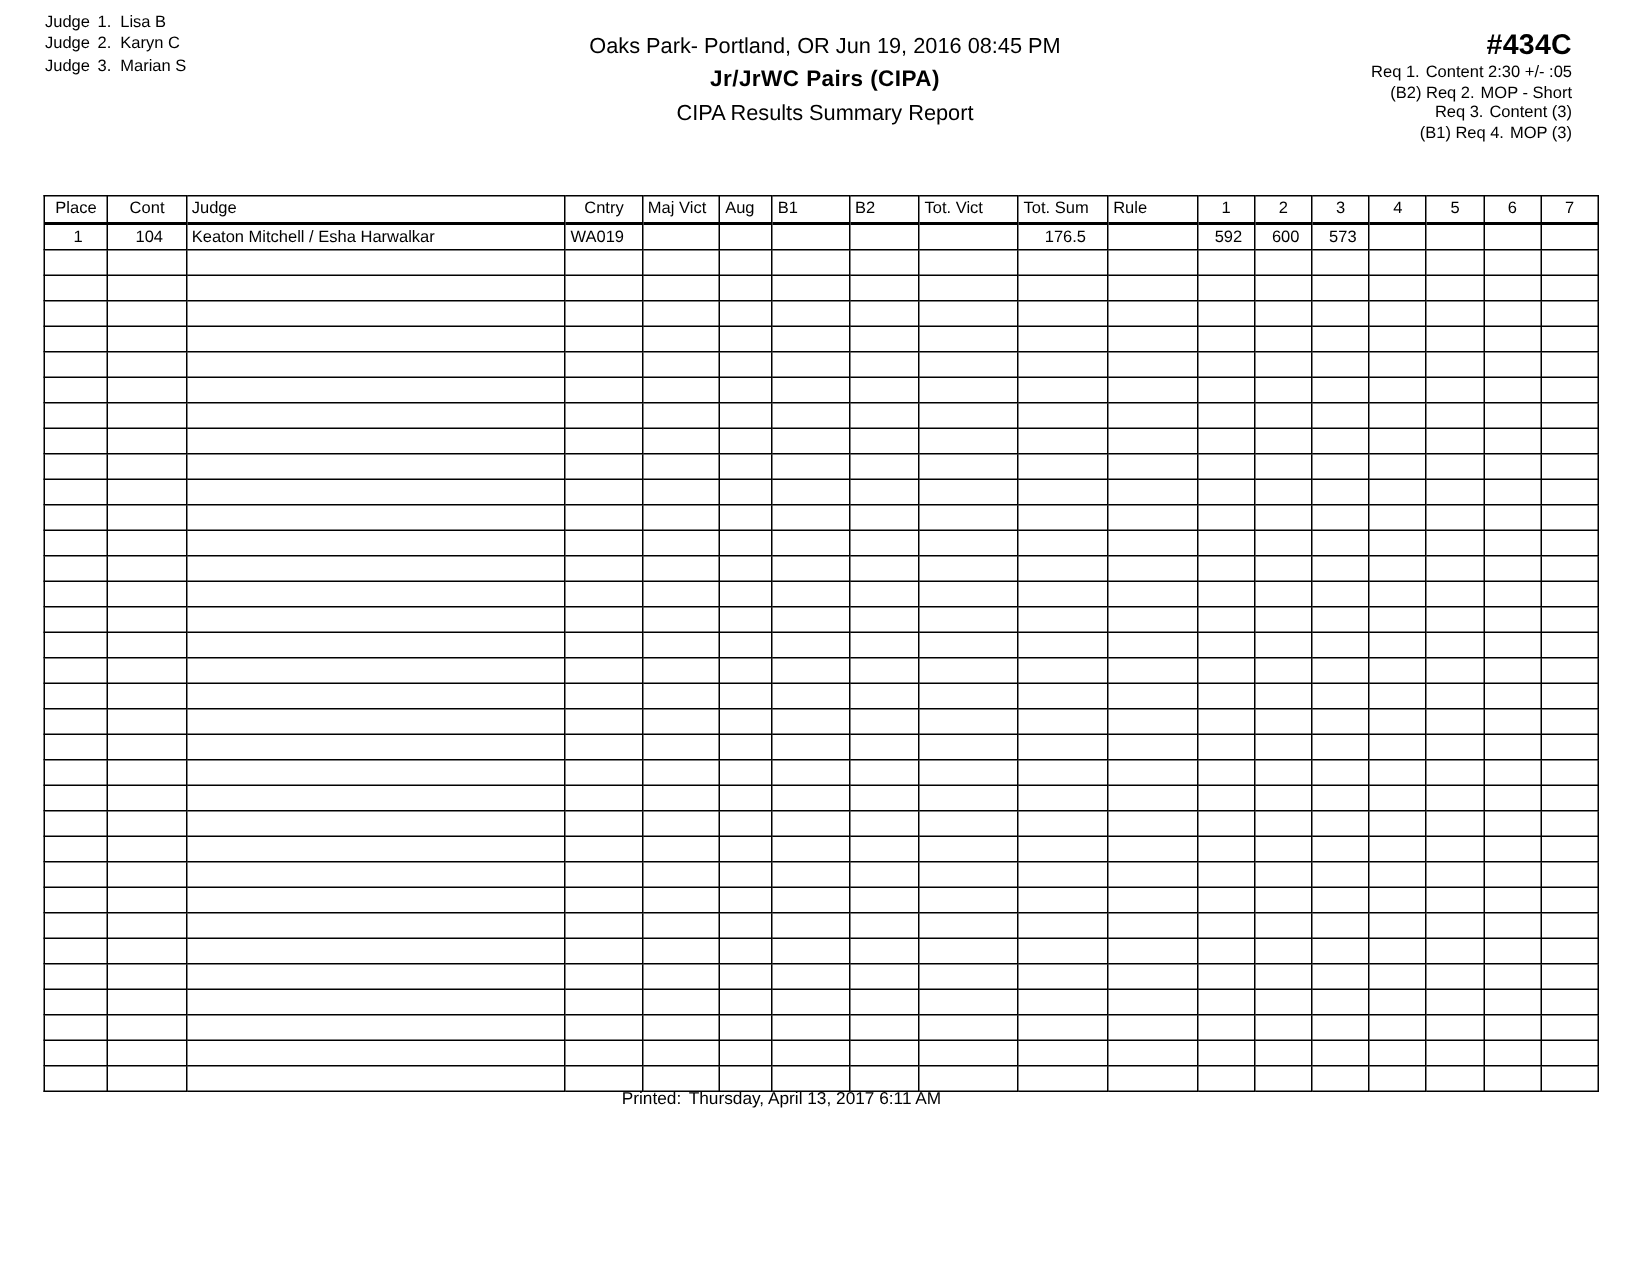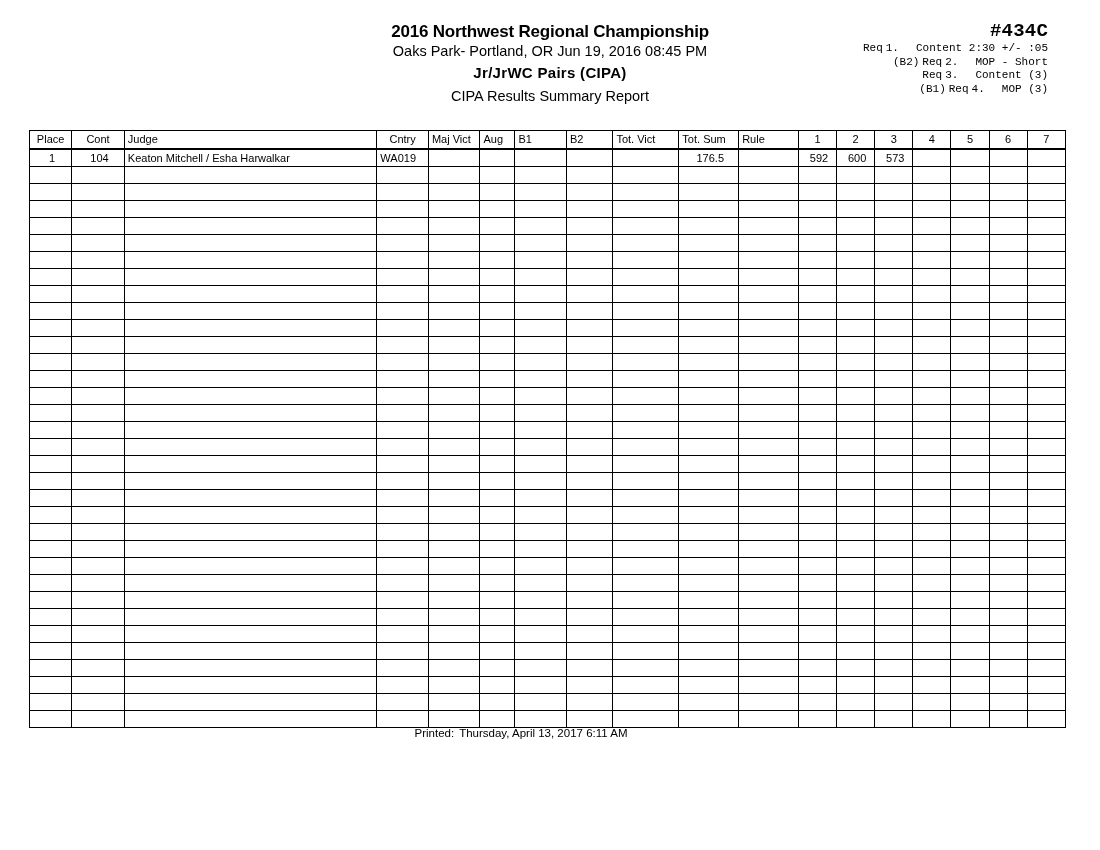--- a/index.html
+++ b/index.html
@@ -71,37 +71,36 @@
     line-height: 22px;
     white-space: nowrap;
   }
 
   
   #requirements-panel {
     position: absolute;
     right: 52px;
     top: 20px;
     text-align: right;
-    font-family: Liberation Mono, monospace;
   }
   #event-code {
     font-size: 19px;
     font-weight: bold;
     line-height: 22px;
     letter-spacing: 0.2px;
   }
   .req-row {
     font-size: 11px;
     line-height: 13.5px;
     white-space: nowrap;
   }
   .req-prefix { display: inline-block; }
   .req-word   { display: inline-block; margin-left: 3px; }
   .req-num    { display: inline-block; margin-left: 3px; }
-  .req-text   { display: inline-block; margin-left: 17px; }
+  .req-text   { display: inline-block; margin-left: 4px; }
 
   
   #results-table {
     position: absolute;
     left: 29px;
     top: 130px;
     width: 1037px;
     border-collapse: collapse;
     table-layout: fixed;
     font-size: 11px;
@@ -143,23 +142,33 @@
     white-space: nowrap;
   }
   .foot-label { display: inline-block; }
   .foot-value { display: inline-block; margin-left: 5px; }
 </style>
 </head>
 <body>
 
 <div id="report-header">
 
+  <div id="judge-panel">
+    <span class="judge-row">
+      <span class="judge-word">Judge</span><span class="judge-num">1.</span><span class="judge-name">Lisa B</span>
+    </span>
+    <span class="judge-row">
+      <span class="judge-word">Judge</span><span class="judge-num">2.</span><span class="judge-name">Karyn C</span>
+    </span>
+    <span class="judge-row">
+      <span class="judge-word">Judge</span><span class="judge-num">3.</span><span class="judge-name">Marian S</span>
+    </span>
+  </div>
 
   <div id="title-block">
-    <div id="event-title">2016 Northwest Regional Championship</div>
     <div id="event-venue">Oaks Park- Portland, OR  Jun 19, 2016  08:45 PM</div>
     <div id="event-division">Jr/JrWC Pairs (CIPA)</div>
     <div id="report-subtitle">CIPA Results Summary Report</div>
   </div>
 
   <div id="requirements-panel">
     <div id="event-code">#434C</div>
     <div class="req-row">
       <span class="req-prefix"></span><span class="req-word">Req</span><span class="req-num">1.</span><span class="req-text">Content 2:30 +/- :05</span>
     </div>

